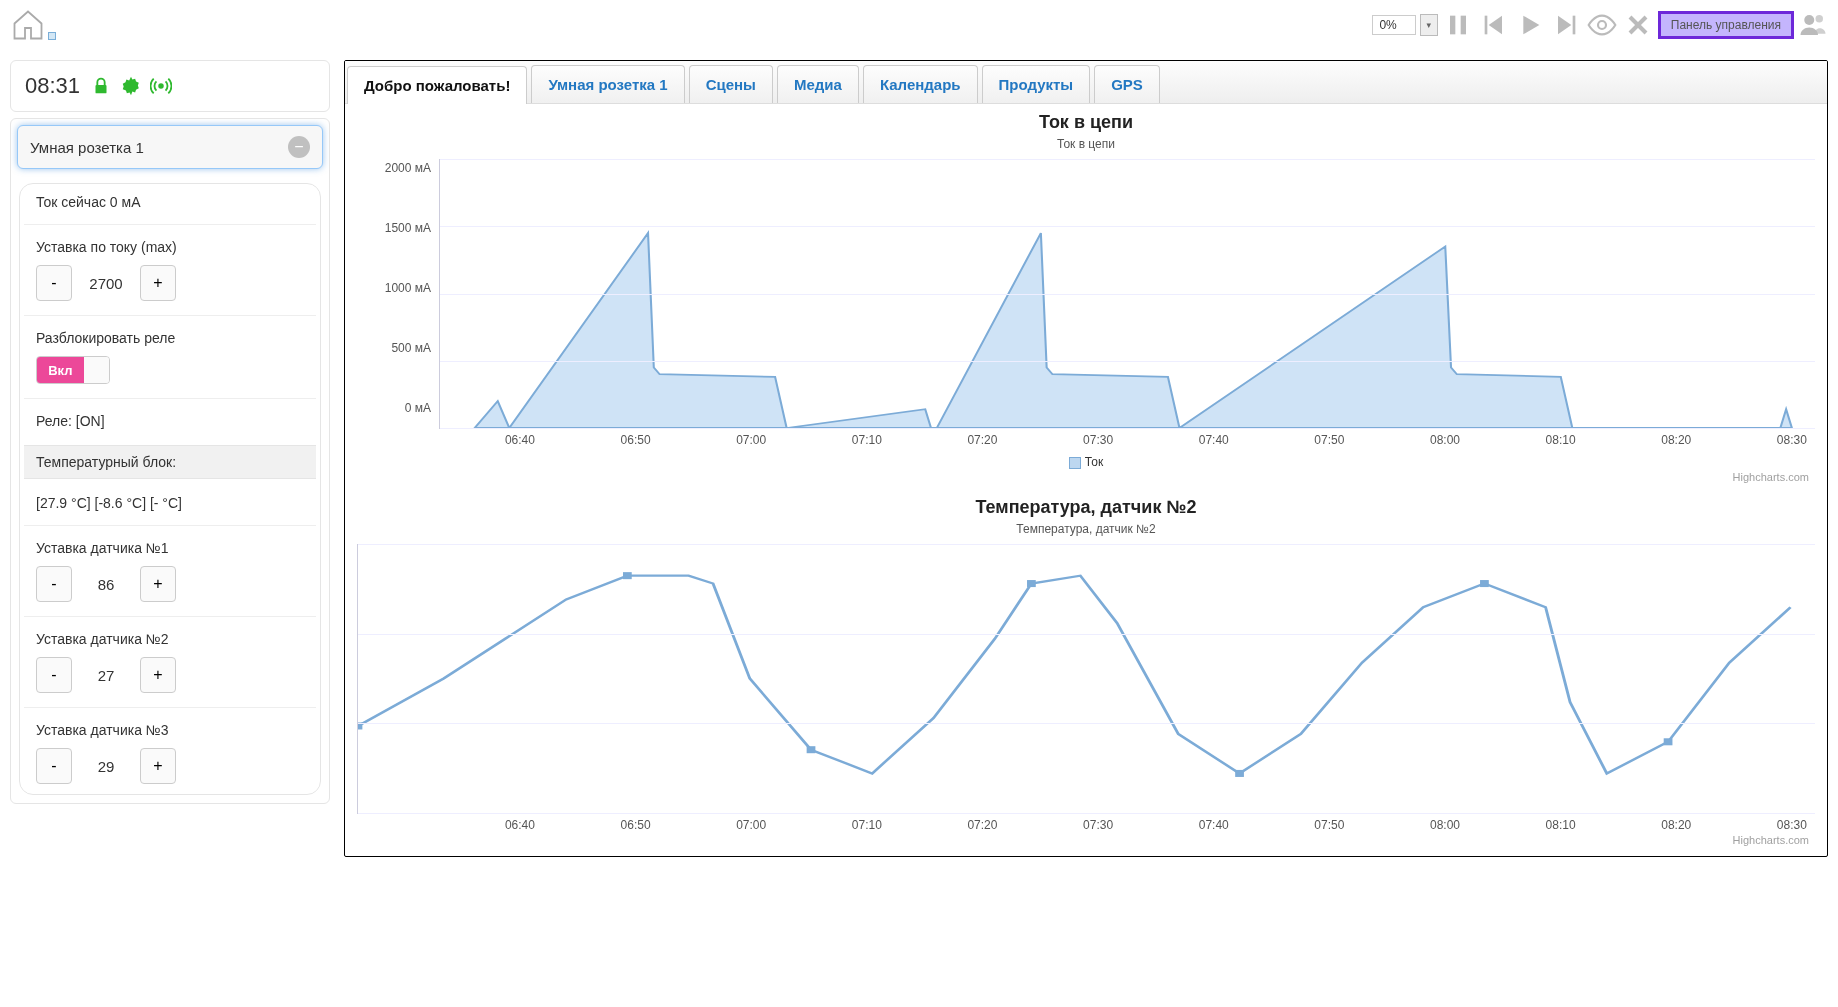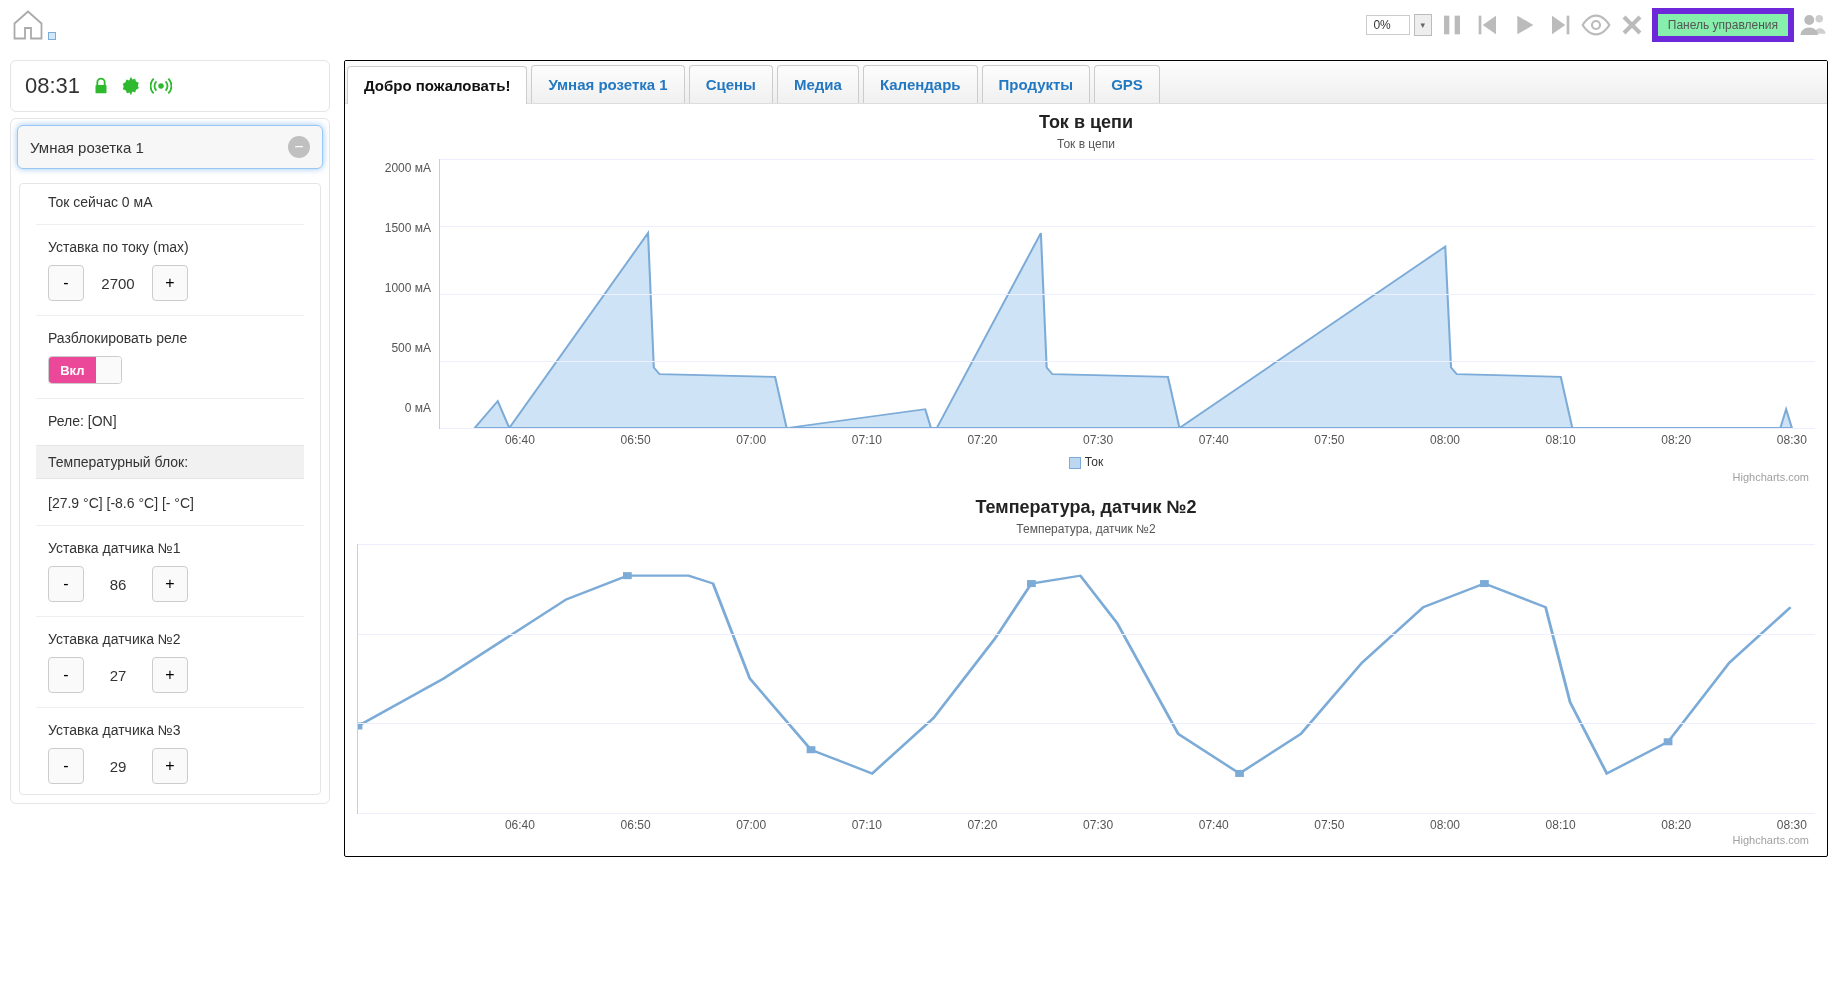--- a/index.html
+++ b/index.html
@@ -22,21 +22,21 @@
 .home-icon { width: 36px; height: 36px; color: #aaa; }
 .tiny-sq { width: 8px; height: 8px; display:inline-block; border:1px solid #7aaed8; background:#d3e7f5; margin-left:2px; margin-top:22px;}
 .topbar-right { display: flex; align-items: center; gap: 4px; }
 .percent-select {
   border: 1px solid #ccc; background: #fff; font-size: 12px;
   padding: 2px 18px 2px 6px; position: relative;
 }
 .dd-btn { width:18px; height:22px; border:1px solid #bbb; background:#eee; display:flex;align-items:center;justify-content:center; font-size:9px; color:#666;}
 .icon-btn { width: 32px; height: 32px; color: #bbb; cursor: pointer; }
 .cp-btn {
-  border: 6px solid #6d28d9; background: #86efac; padding: 4px 10px;
+  border: 3px solid #6d28d9; background: #c4b5fd; padding: 4px 10px;
   font-size: 12px; color: #555; cursor: pointer;
 }
 .user-icon { width: 30px; height: 30px; color: #bbb; }
 
 
 .layout { display: flex; padding: 10px; gap: 14px; align-items:flex-start;}
 .sidebar {
   width: 320px; flex: 0 0 320px; display:flex; flex-direction:column; gap:6px;
 }
 .status-card {
@@ -58,21 +58,21 @@
   margin: 6px;
   font-size: 15px; color: #333;
 }
 .panel-header .collapse-btn {
   width: 22px; height: 22px; border-radius: 50%;
   background: #c0c0c0; color: #fff; display:flex;align-items:center;justify-content:center;
   font-size: 16px; line-height: 1;
 }
 .panel-body { padding: 8px; }
 .subblock {
-  border: 1px solid #e5e5e5; border-radius: 4px; padding: 10px 28px;
+  border: 1px solid #e5e5e5; border-radius: 14px; padding: 10px 16px;
   display:flex; flex-direction:column; gap:10px;
 }
 .row-label { font-size: 14px; color: #333; }
 .stepper { display: flex; align-items: center; gap: 6px; }
 .step-btn {
   width: 36px; height: 36px; border: 1px solid #ccc; border-radius: 4px;
   background: #fafafa; font-size: 16px; cursor: pointer; display:flex;align-items:center;justify-content:center;
 }
 .step-val {
   width: 56px; text-align: center; font-size: 15px; padding: 8px 0;

